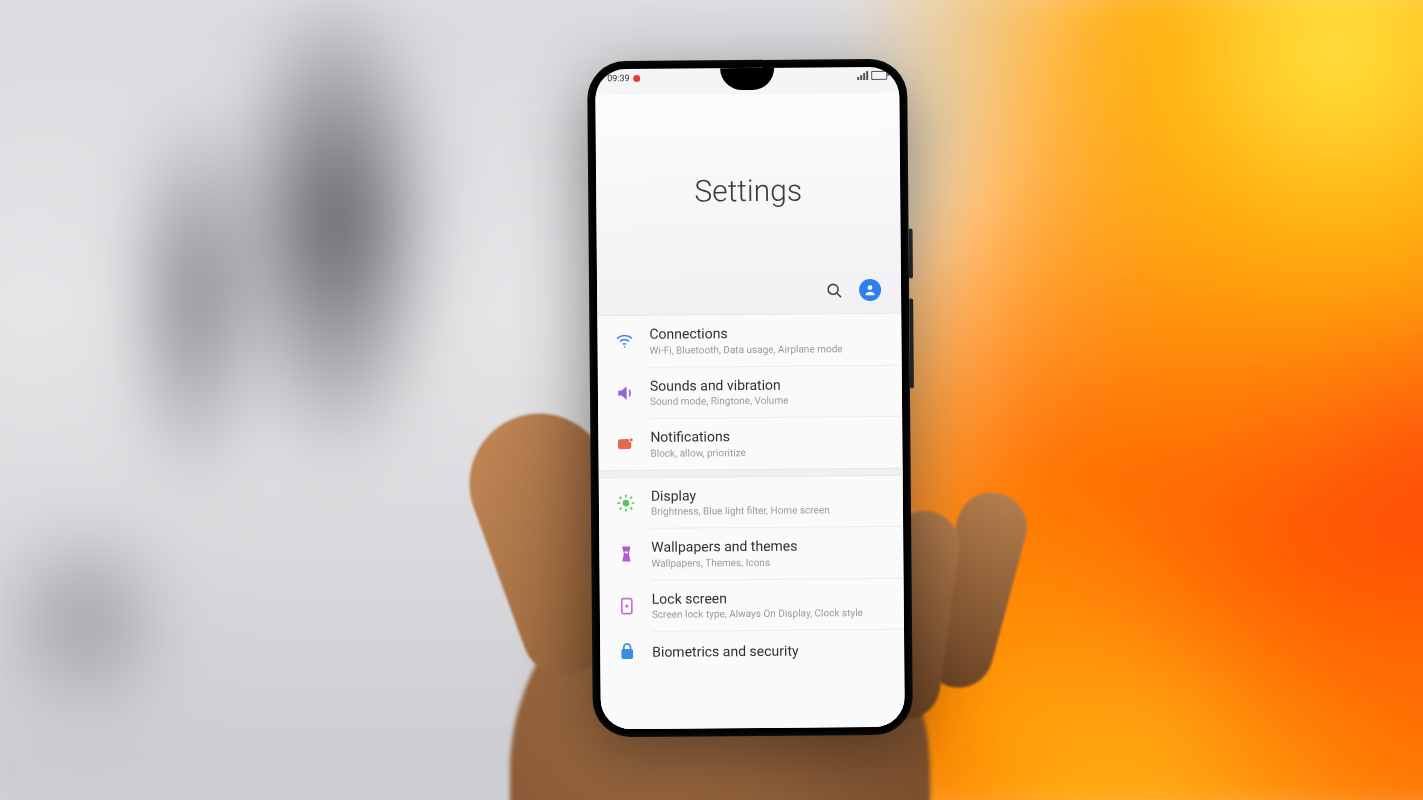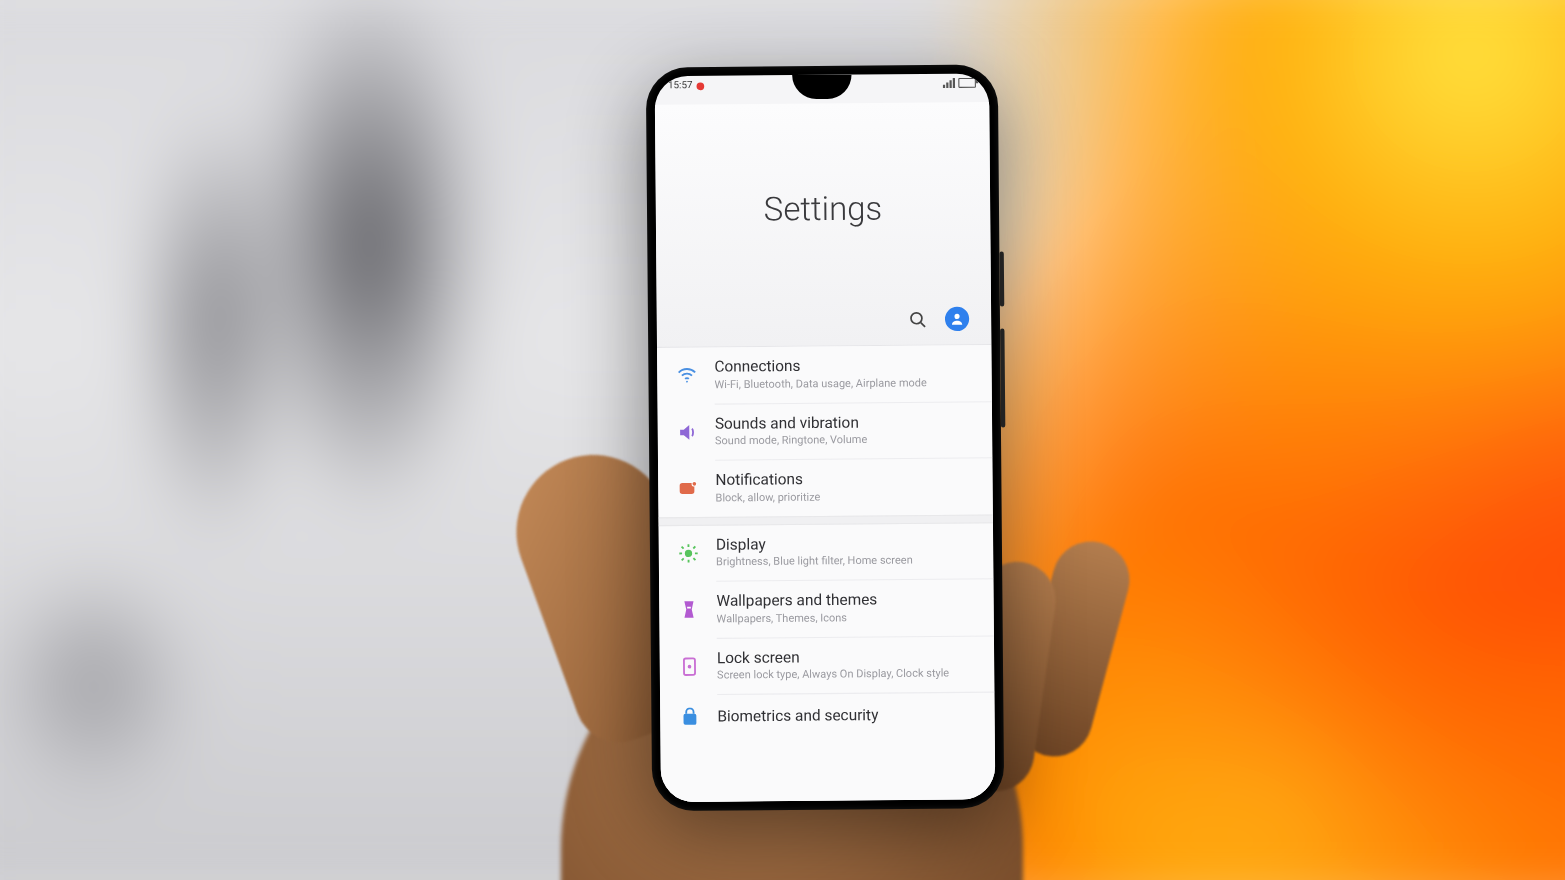--- a/index.html
+++ b/index.html
@@ -93,21 +93,21 @@
 </div>
 
 <div class="phone">
   <div class="buttons-right"></div>
   <div class="buttons-right b2"></div>
   <div class="screen">
     <div class="notch"></div>
 
     <div class="status">
       <div class="status-left">
-        <span>15:57</span>
+        <span>09:39</span>
         <span class="rec-dot"></span>
       </div>
       <div class="status-right">
         <span class="signal">
             <i></i>
             <i></i>
             <i></i>
             <i></i>
           </span>
         <span class="batt"></span>

